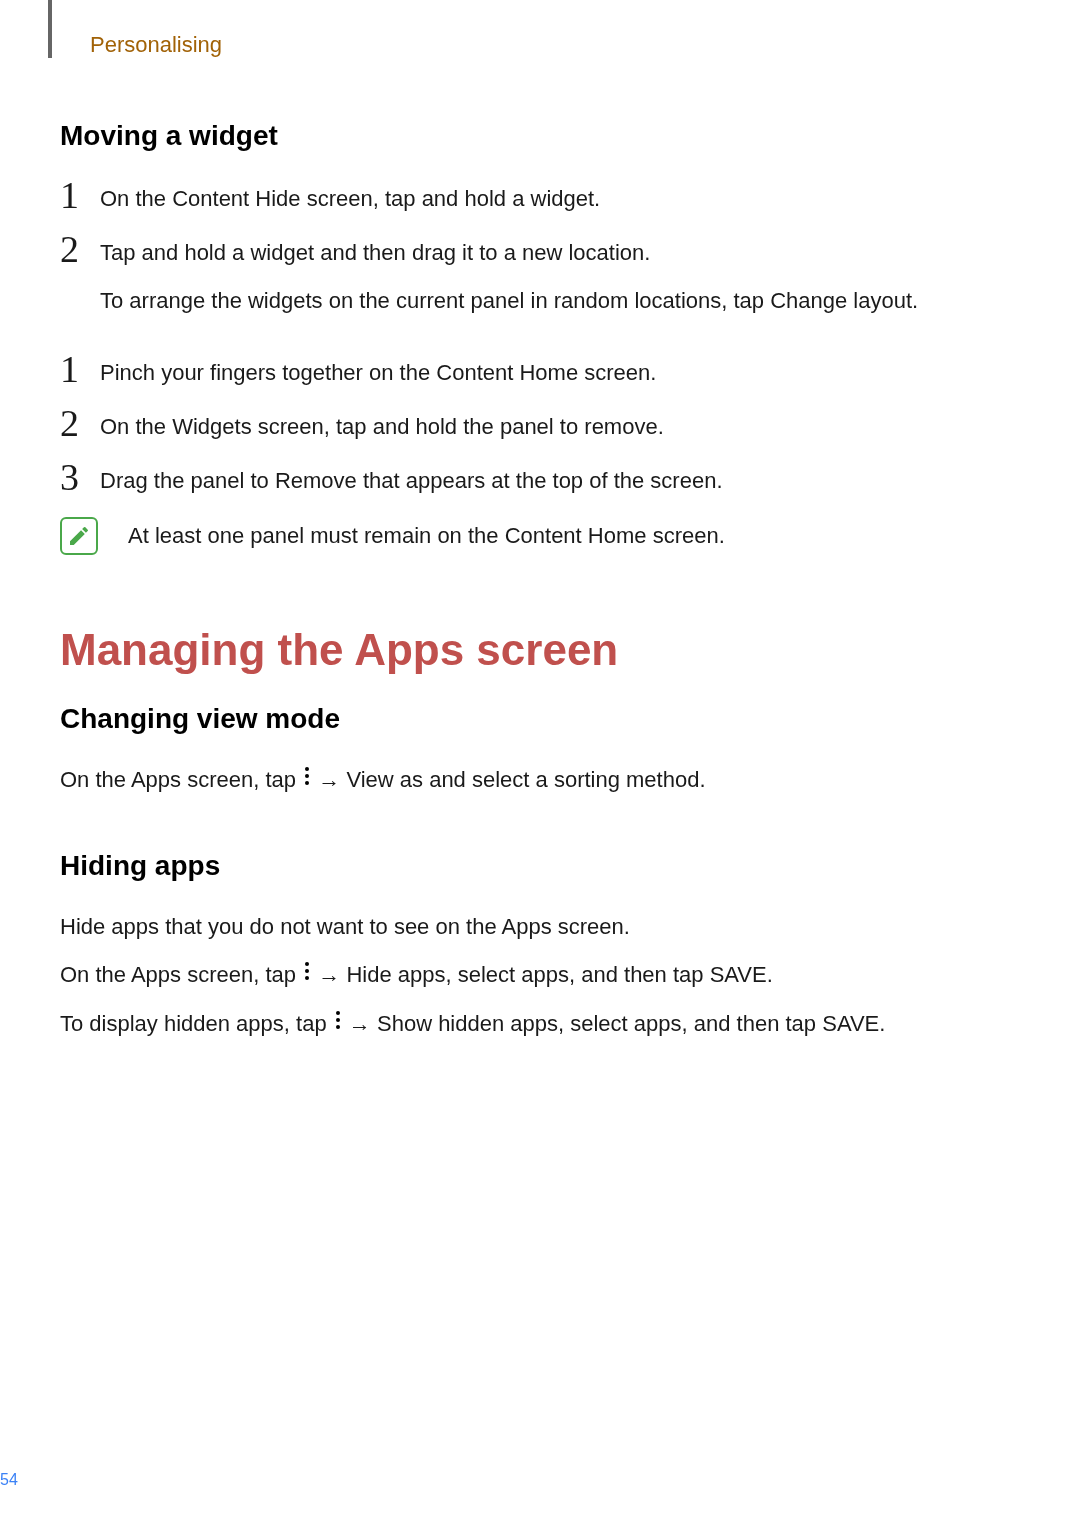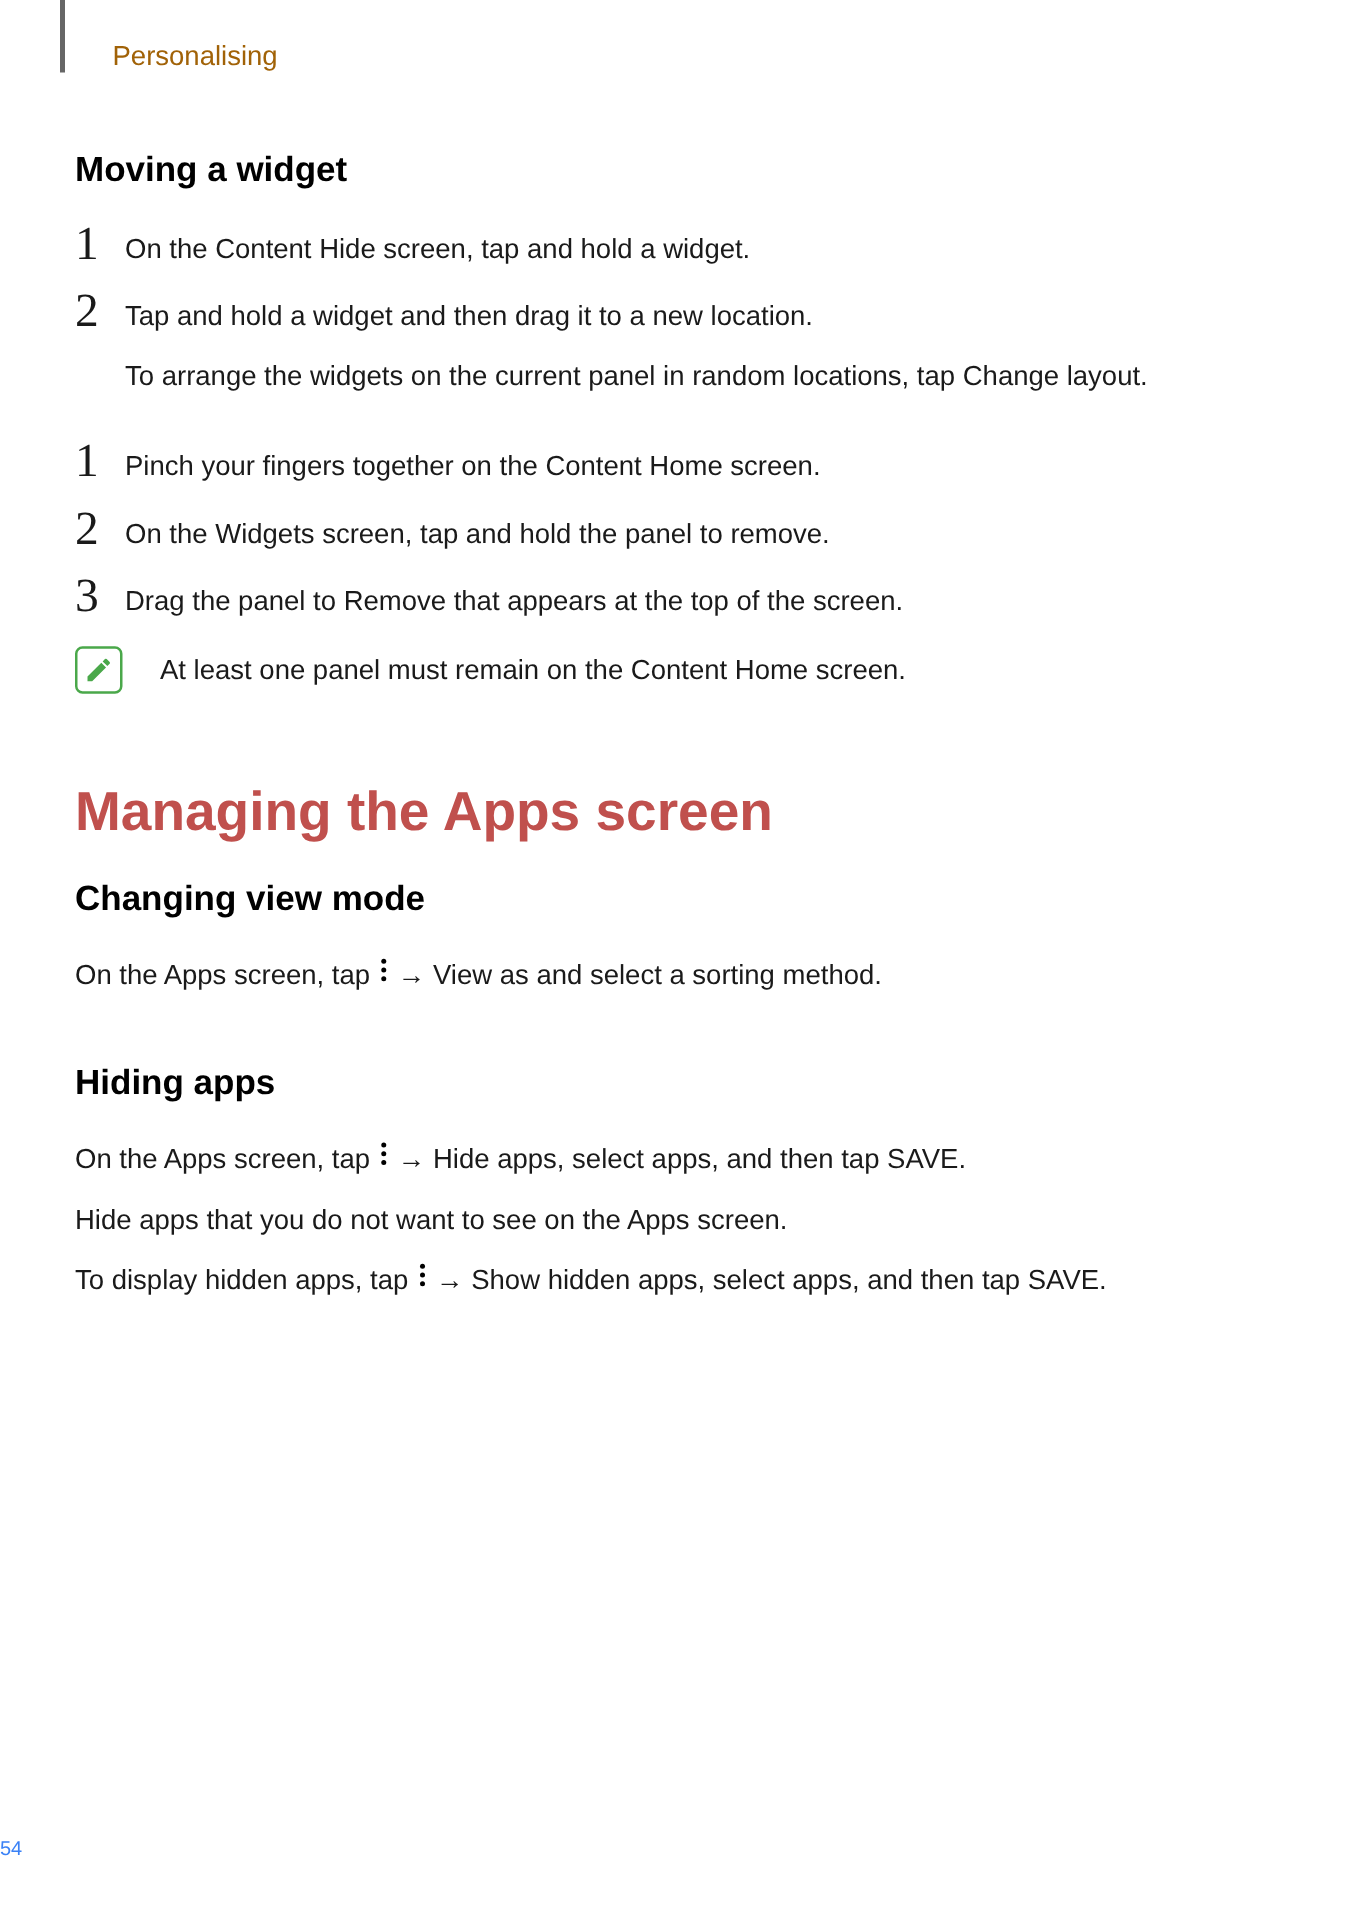--- a/index.html
+++ b/index.html
@@ -193,28 +193,28 @@
     <span>On the Apps screen, tap </span><span class="kebab-icon"><svg viewBox="0 0 10 20">
           <circle cx="5" cy="3" r="2" fill="#000"></circle>
           <circle cx="5" cy="10" r="2" fill="#000"></circle>
           <circle cx="5" cy="17" r="2" fill="#000"></circle>
         </svg></span><span> → </span><span class="bold">View as</span><span> and select a sorting method.</span>
   </div>
 
   <div class="group-space"></div>
 
   <div class="h3">Hiding apps</div>
+  <div class="body-text">Hide apps that you do not want to see on the Apps screen.</div>
   <div class="body-text">
     <span>On the Apps screen, tap </span><span class="kebab-icon"><svg viewBox="0 0 10 20">
           <circle cx="5" cy="3" r="2" fill="#000"></circle>
           <circle cx="5" cy="10" r="2" fill="#000"></circle>
           <circle cx="5" cy="17" r="2" fill="#000"></circle>
         </svg></span><span> → </span><span class="bold">Hide apps</span><span>, select apps, and then tap </span><span class="bold">SAVE</span><span>.</span>
   </div>
-  <div class="body-text">Hide apps that you do not want to see on the Apps screen.</div>
   <div class="body-text">
     <span>To display hidden apps, tap </span><span class="kebab-icon"><svg viewBox="0 0 10 20">
           <circle cx="5" cy="3" r="2" fill="#000"></circle>
           <circle cx="5" cy="10" r="2" fill="#000"></circle>
           <circle cx="5" cy="17" r="2" fill="#000"></circle>
         </svg></span><span> → </span><span class="bold">Show hidden apps</span><span>, select apps, and then tap </span><span class="bold">SAVE</span><span>.</span>
   </div>
 
 </div>
 

